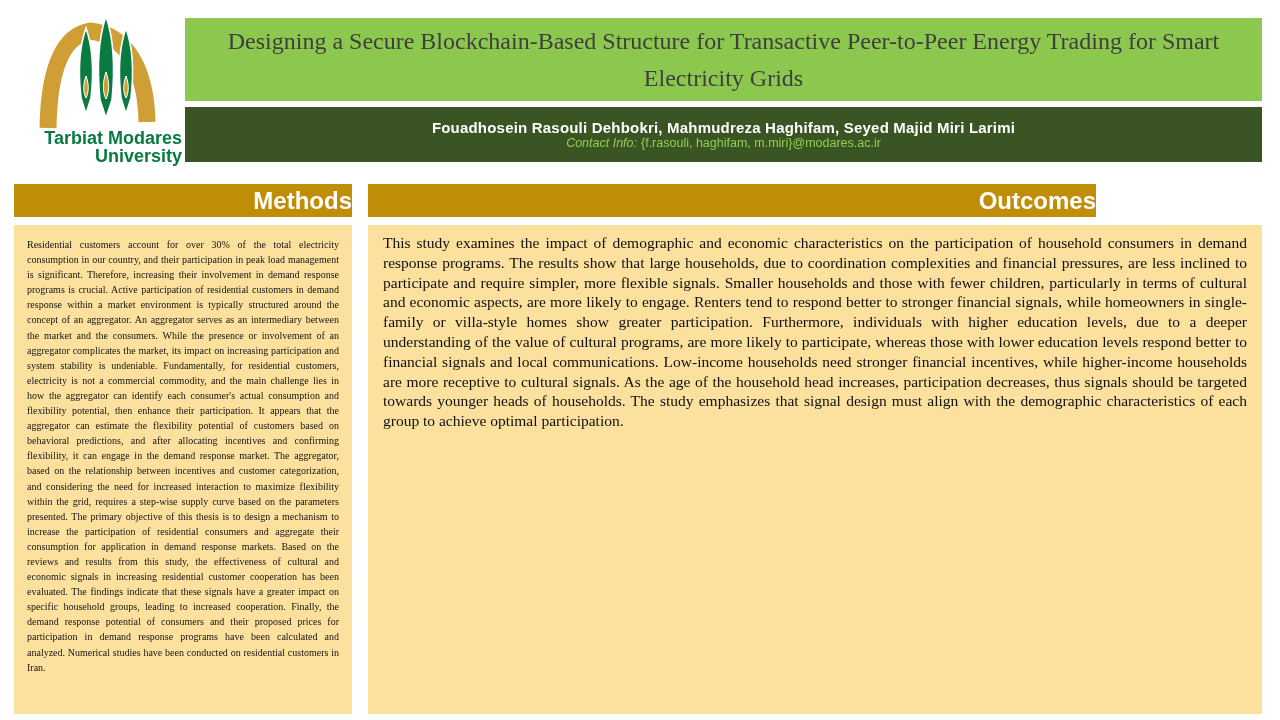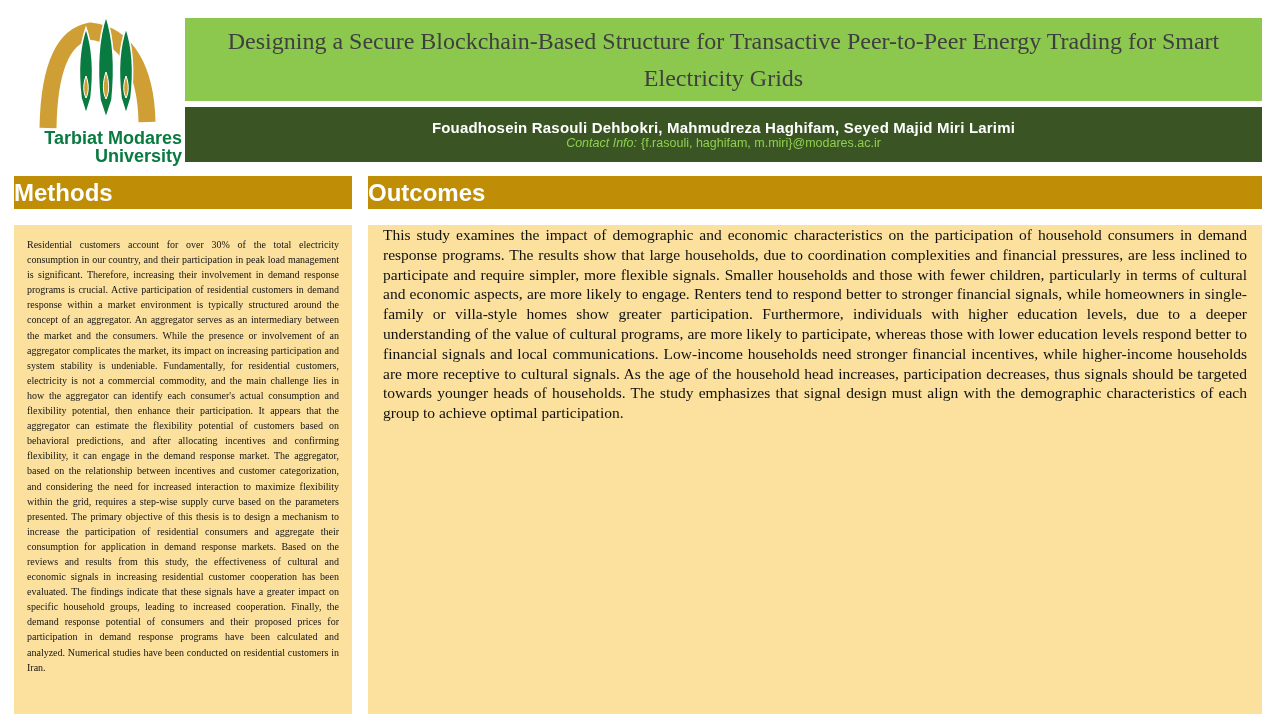--- a/index.html
+++ b/index.html
@@ -37,41 +37,41 @@
     background:var(--author-bar-green,#3a5523);
     display:flex;flex-direction:column;align-items:center;justify-content:center;
     text-align:center;
   }
   .authors-line{color:#ffffff;font-weight:bold;font-size:15px;letter-spacing:.2px;}
   .contact-line{color:var(--contact-green,#8fd04f);font-size:12.5px;font-weight:normal;}
   .contact-line .contact-label{font-style:italic;margin-right:4px;}
 
   
   .section-header{
-    position:absolute;height:33px;top:176px;
+    position:absolute;height:33px;top:184px;
     background:var(--section-gold,#bf8e06);
-    display:flex;align-items:center;justify-content:flex-start;
+    display:flex;align-items:center;justify-content:flex-end;
     color:#ffffff;font-weight:bold;font-size:24px;
   }
   .methods-header{left:14px;width:338px;}
-  .outcomes-header{left:368px;width:894px;}
+  .outcomes-header{left:368px;width:728px;}
 
   
   .panel{
     position:absolute;top:225px;height:489px;
     background:var(--panel-yellow,#fbe09e);
     box-sizing:border-box;overflow:hidden;
   }
   .methods-panel{left:14px;width:338px;padding:12px 13px;}
   .methods-body{
     font-family:"Liberation Serif",serif;
     font-size:10px;line-height:15.1px;
     text-align:justify;color:#151515;
   }
-  .outcomes-panel{left:368px;width:894px;padding:0 15px;}
+  .outcomes-panel{left:368px;width:894px;padding:8px 15px;}
   .outcomes-body{
     font-family:"Liberation Serif",serif;
     font-size:15.5px;line-height:19.8px;
     text-align:justify;color:#111111;
   }
 </style>
 </head>
 <body>
 
 <div id="poster">

